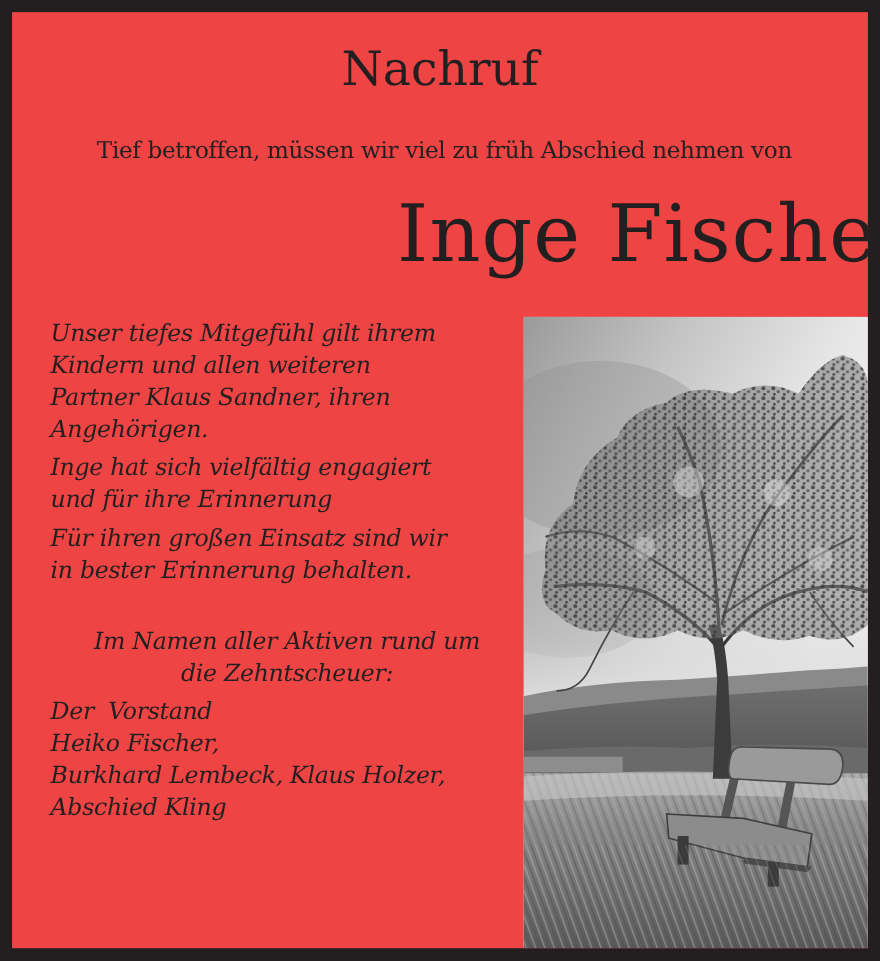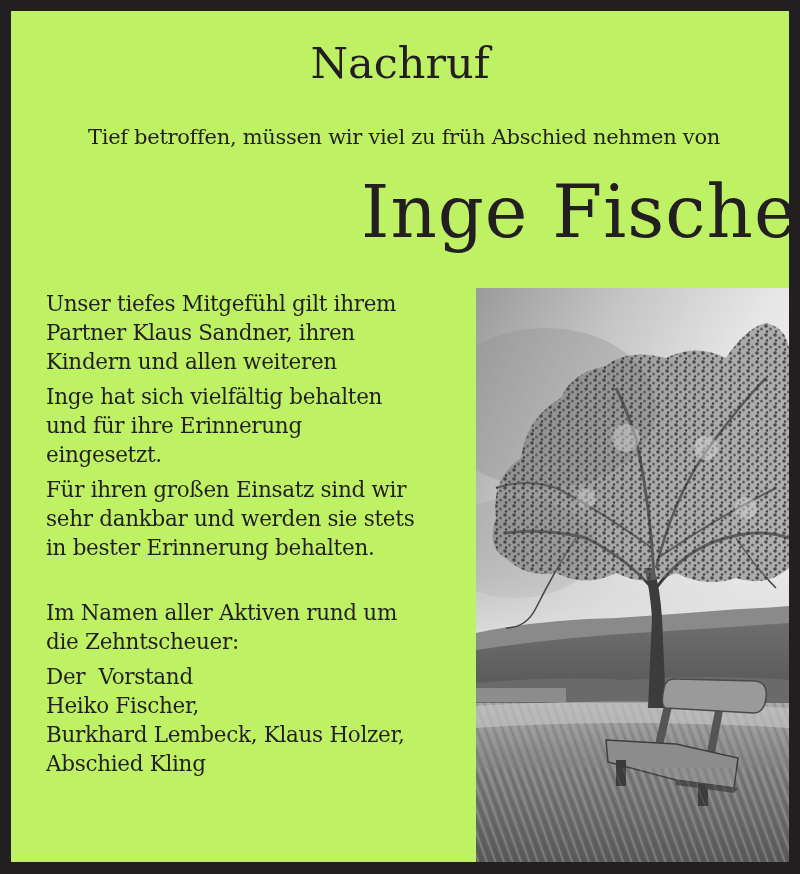--- a/index.html
+++ b/index.html
@@ -14,21 +14,21 @@
       overflow: hidden;
       font-family: "DejaVu Serif", "Liberation Serif", serif;
       color: #231f20;
     }
     .frame {
       position: absolute;
       left: 11px;
       top: 11px;
       width: 778px;
       height: 851px;
-      background: #bef264;
+      background: #ef4444;
       overflow: hidden;
     }
     .title {
       position: absolute;
       left: 0;
       width: 778px;
       top: 26px;
       text-align: center;
       font-size: 43px;
       line-height: 52px;
@@ -67,24 +67,26 @@
       width: 430px;
       font-size: 21.5px;
       line-height: 29px;
       letter-spacing: -0.3px;
     }
     .body-text p {
       margin: 0 0 6px 0;
     }
     .body-text p.gap-before {
       margin-top: 36px;
+      text-align: center;
     }
     .body-text .line {
       display: block;
       white-space: nowrap;
+      font-style: italic;
     }
     .photo {
       position: absolute;
       left: 465px;
       top: 277px;
       width: 313px;
       height: 574px;
       overflow: hidden;
       background: #bdbdbd;
     }
@@ -101,31 +103,30 @@
 
   <h1 class="title">Nachruf</h1>
 
   <p class="intro">Tief betroffen, müssen wir viel zu früh Abschied nehmen von</p>
 
   <h2 class="name">Inge Fischer</h2>
 
   <div class="body-text">
     <p>
       <span class="line">Unser tiefes Mitgefühl gilt ihrem</span>
+      <span class="line">Kindern und allen weiteren</span>
       <span class="line">Partner Klaus Sandner, ihren</span>
-      <span class="line">Kindern und allen weiteren</span>
-    </p>
-    <p>
-      <span class="line">Inge hat sich vielfältig behalten</span>
+      <span class="line">Angehörigen.</span>
+    </p>
+    <p>
+      <span class="line">Inge hat sich vielfältig engagiert</span>
       <span class="line">und für ihre Erinnerung</span>
-      <span class="line">eingesetzt.</span>
     </p>
     <p>
       <span class="line">Für ihren großen Einsatz sind wir</span>
-      <span class="line">sehr dankbar und werden sie stets</span>
       <span class="line">in bester Erinnerung behalten.</span>
     </p>
     <p class="gap-before">
       <span class="line">Im Namen aller Aktiven rund um</span>
       <span class="line">die Zehntscheuer:</span>
     </p>
     <p>
       <span class="line" style="white-space: pre;">Der  Vorstand</span>
       <span class="line">Heiko Fischer,</span>
       <span class="line">Burkhard Lembeck, Klaus Holzer,</span>

